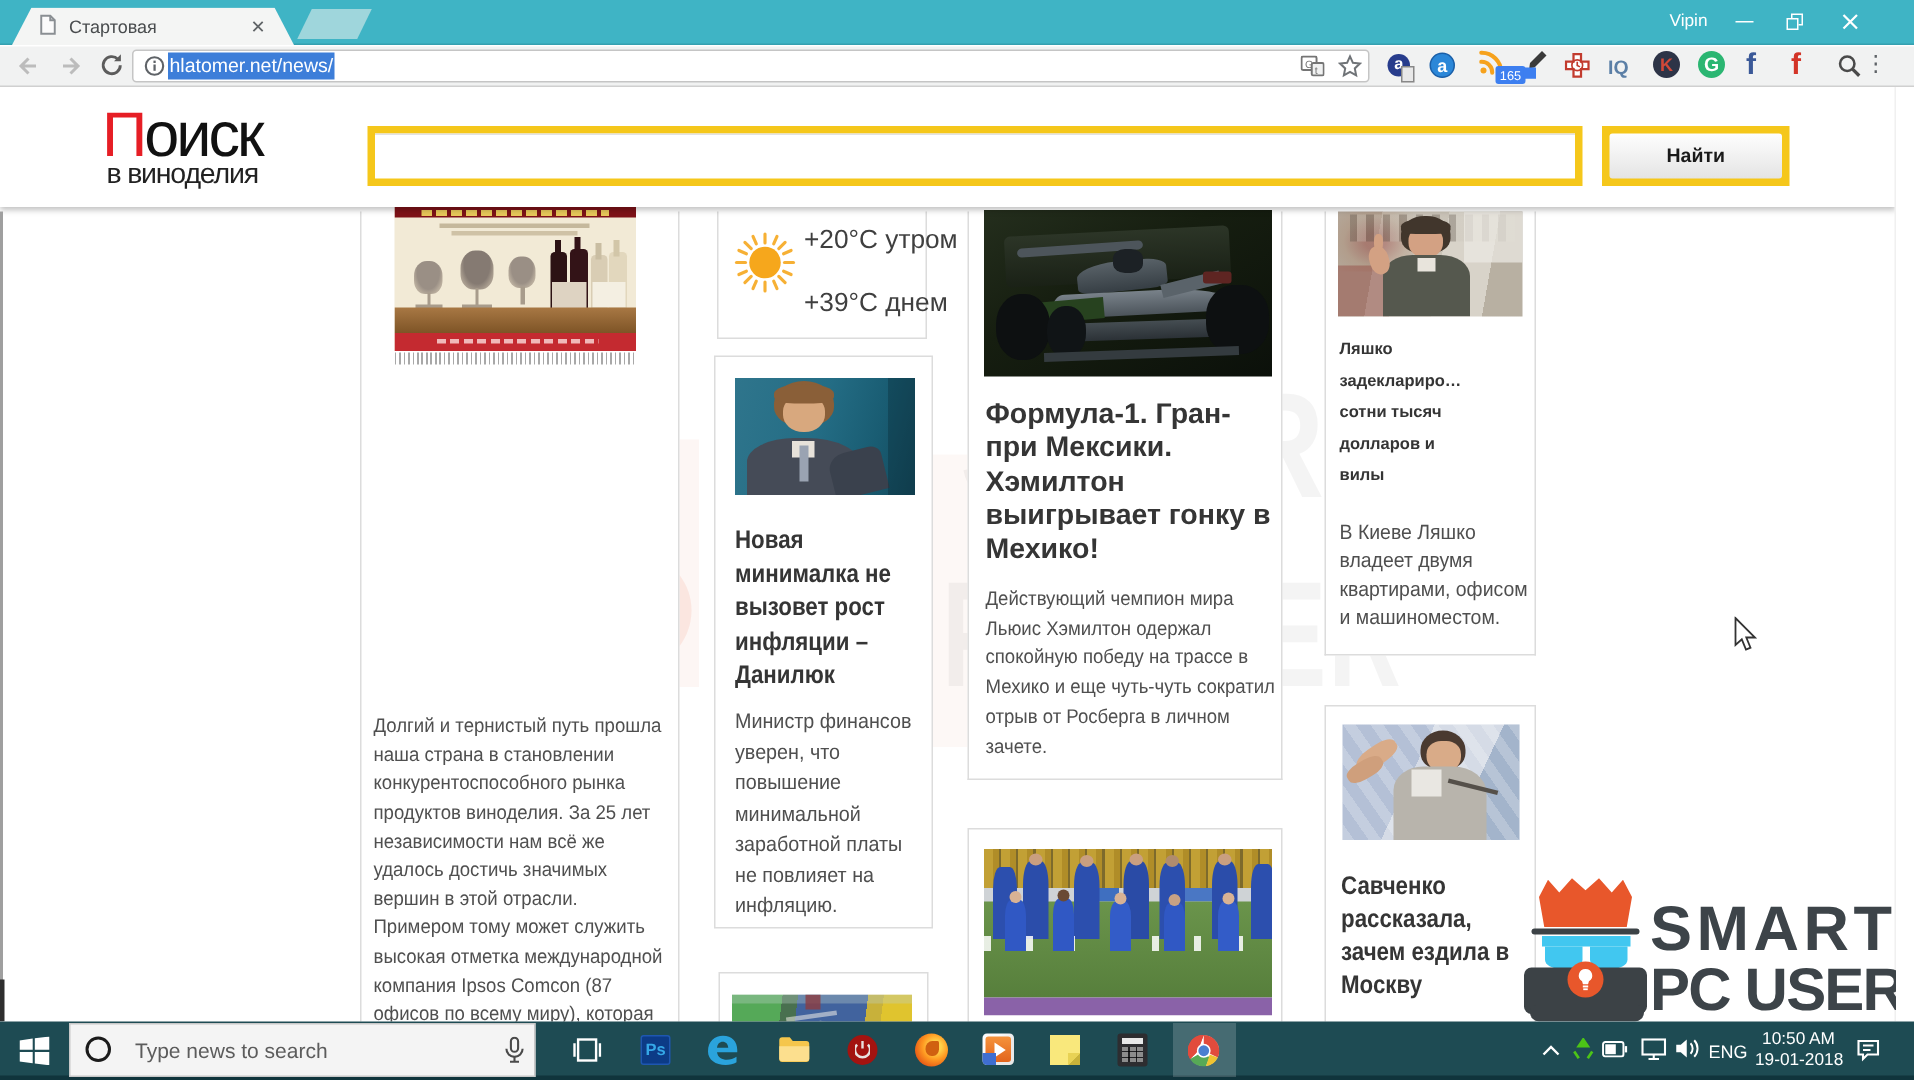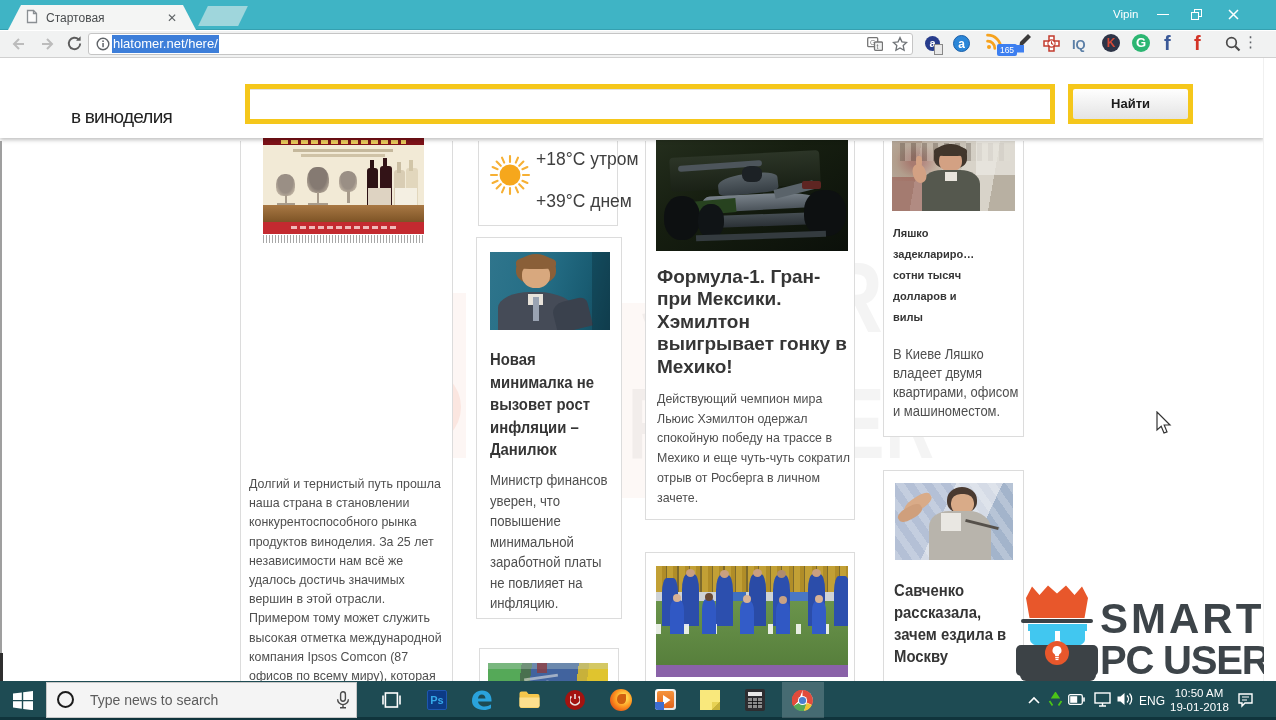--- a/index.html
+++ b/index.html
@@ -61,21 +61,21 @@
   <svg class="abs" style="left:66px;top:35px" width="17" height="17" viewBox="0 0 17 17">
     <path d="M14.2 8.5 a5.7 5.7 0 1 1 -1.6 -4" stroke="#5c5c5c" stroke-width="1.9" fill="none"></path>
     <path d="M14.6 1.2 v4.6 h-4.6 z" fill="#5c5c5c"></path>
   </svg>
   <div class="abs" id="omnibox"></div>
   <svg class="abs" style="left:96px;top:37px" width="14" height="14" viewBox="0 0 14 14">
     <circle cx="7" cy="7" r="5.8" fill="none" stroke="#5f6368" stroke-width="1.4"></circle>
     <rect x="6.3" y="6" width="1.5" height="4.2" fill="#5f6368"></rect>
     <rect x="6.3" y="3.4" width="1.5" height="1.6" fill="#5f6368"></rect>
   </svg>
-  <div class="abs" id="urlsel">hlatomer.net/here/</div>
+  <div class="abs" id="urlsel">hlatomer.net/news/</div>
 
   <svg class="abs" style="left:867px;top:37px" width="16" height="14" viewBox="0 0 16 14">
     <rect x="0.7" y="0.7" width="10" height="9" rx="1" fill="#fff" stroke="#757575" stroke-width="1.3"></rect>
     <text x="3" y="8" font-size="7" fill="#757575" font-family="Liberation Sans">G</text>
     <rect x="7.5" y="5" width="8" height="8.3" rx="1" fill="#f1f2f2" stroke="#757575" stroke-width="1.3"></rect>
     <text x="9.5" y="12" font-size="7" fill="#757575" font-family="Liberation Sans">t</text>
   </svg>
   <svg class="abs" style="left:892px;top:36px" width="16" height="16" viewBox="0 0 18 18">
     <path d="M9 1.8 L11.2 6.6 L16.4 7.2 L12.6 10.8 L13.6 16 L9 13.4 L4.4 16 L5.4 10.8 L1.6 7.2 L6.8 6.6 Z" fill="none" stroke="#6f7377" stroke-width="1.5"></path>
   </svg>
@@ -167,21 +167,21 @@
         <line x1="26.8" y1="33.4" x2="29" y2="38.4"></line>
         <line x1="3.6" y1="29" x2="8.6" y2="26.8"></line>
         <line x1="33.4" y1="15.2" x2="38.4" y2="13"></line>
         <line x1="3.6" y1="13" x2="8.6" y2="15.2"></line>
         <line x1="33.4" y1="26.8" x2="38.4" y2="29"></line>
         <line x1="29" y1="3.6" x2="26.8" y2="8.6"></line>
         <line x1="15.2" y1="33.4" x2="13" y2="38.4"></line>
       </g>
       <circle cx="21" cy="21" r="10.5" fill="#f6a71c"></circle>
     </svg>
-    <div class="abs" style="left:536px;top:91px;font-size:17.5px;color:#3f3f3f;white-space:nowrap">+18°С утром</div>
+    <div class="abs" style="left:536px;top:91px;font-size:17.5px;color:#3f3f3f;white-space:nowrap">+20°С утром</div>
     <div class="abs" style="left:536px;top:133px;font-size:17.5px;color:#3f3f3f;white-space:nowrap">+39°С днем</div>
 
     <div class="abs card" style="left:476px;top:179px;width:146px;height:382px"></div>
     <div class="abs" style="left:490px;top:194px;width:120px;height:78px;background:linear-gradient(105deg,#2f758c 0%,#246d85 45%,#195c72 75%,#14485a 100%);overflow:hidden">
       <div class="abs" style="left:26px;top:2px;width:40px;height:30px;background:#8a5f38;border-radius:50% 50% 42% 42%"></div>
       <div class="abs" style="left:32px;top:12px;width:28px;height:24px;background:#d8a87e;border-radius:42% 42% 48% 48%"></div>
       <div class="abs" style="left:26px;top:4px;width:40px;height:13px;background:#8a5f38;border-radius:50% 50% 34% 34%"></div>
       <div class="abs" style="left:8px;top:40px;width:76px;height:38px;background:#454b57;border-radius:42% 48% 0 0"></div>
       <div class="abs" style="left:38px;top:42px;width:15px;height:11px;background:#e7e2da"></div>
       <div class="abs" style="left:43px;top:45px;width:6px;height:24px;background:#9aa3b2"></div>
@@ -279,20 +279,21 @@
       <div class="abs" style="left:56px;top:11px;width:23px;height:21px;background:#d9ab88;border-radius:42% 42% 50% 50%"></div>
       <div class="abs" style="left:34px;top:28px;width:62px;height:49px;background:#b8b4ac;border-radius:32% 36% 0 0"></div>
       <div class="abs" style="left:46px;top:30px;width:20px;height:18px;background:#e9e7e2"></div>
       <div class="abs" style="left:8px;top:14px;width:30px;height:13px;background:#d9ab88;border-radius:40%;transform:rotate(-34deg)"></div>
       <div class="abs" style="left:2px;top:24px;width:26px;height:12px;background:#cf9f7c;border-radius:40%;transform:rotate(-30deg)"></div>
       <div class="abs" style="left:70px;top:40px;width:34px;height:3px;background:#55504a;transform:rotate(14deg)"></div>
     </div>
     <div class="abs hl" style="left:894px;top:522px;width:140px;font-size:17px;line-height:22px;transform:scaleX(.875);transform-origin:left top">Савченко<br>рассказала,<br>зачем ездила в<br>Москву</div>
 
     <div class="abs" id="header"></div>
+    <div class="abs" id="logo1"><b>П</b>оиск</div>
     <div class="abs" id="logo2">в виноделия</div>
     <div class="abs ybox" style="left:245px;top:26px;width:810px;height:40px"></div>
     <div class="abs" style="left:250px;top:31px;width:800px;height:30px;background:#fff;border-top:1px solid #e2e2e2"></div>
     <div class="abs ybox" style="left:1068px;top:26px;width:125px;height:40px"></div>
     <div class="abs" style="left:1073px;top:31px;width:115px;height:30px;background:linear-gradient(#fefefe,#e4e4e4);border-radius:2px;text-align:center;font-size:13px;font-weight:bold;color:#1a1a1a;line-height:30px">Найти</div>
 
     <div class="abs" style="left:0;top:83px;width:1.5px;height:540px;background:#9f9f9f"></div>
     <div class="abs" style="left:0;top:595px;width:2.5px;height:28px;background:#2e2e2e"></div>
 
     <div class="abs" style="left:1263px;top:0;width:13px;height:623px;background:#f0f0f0"></div>

